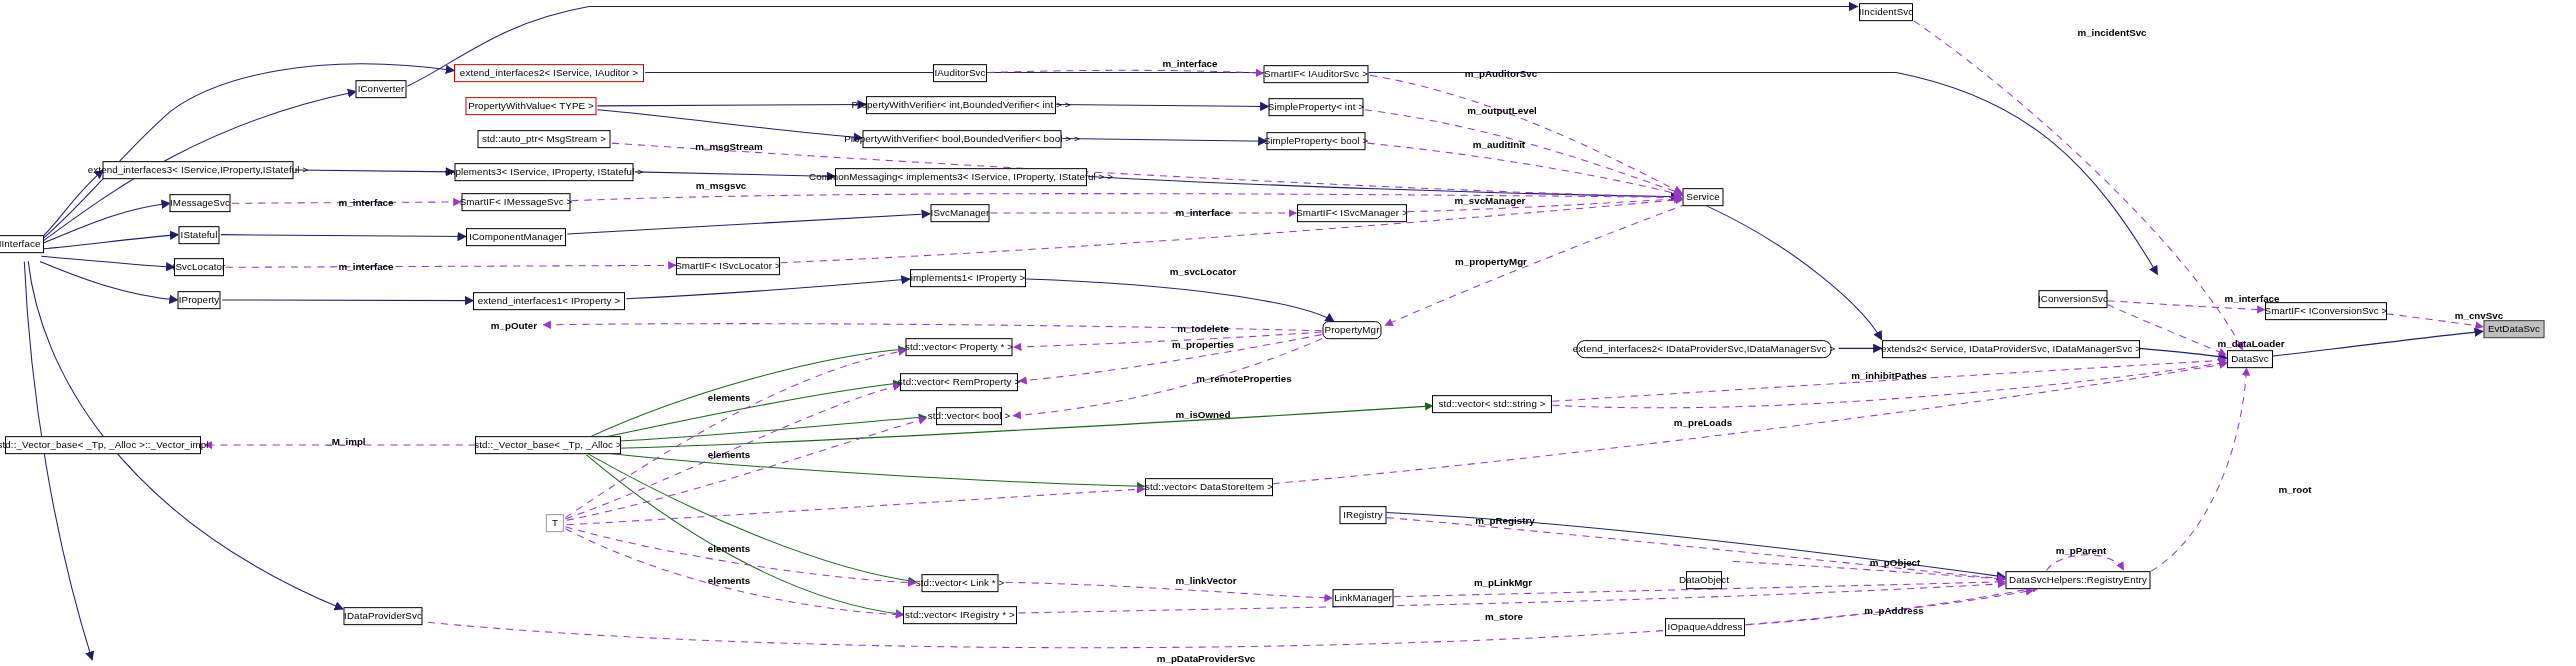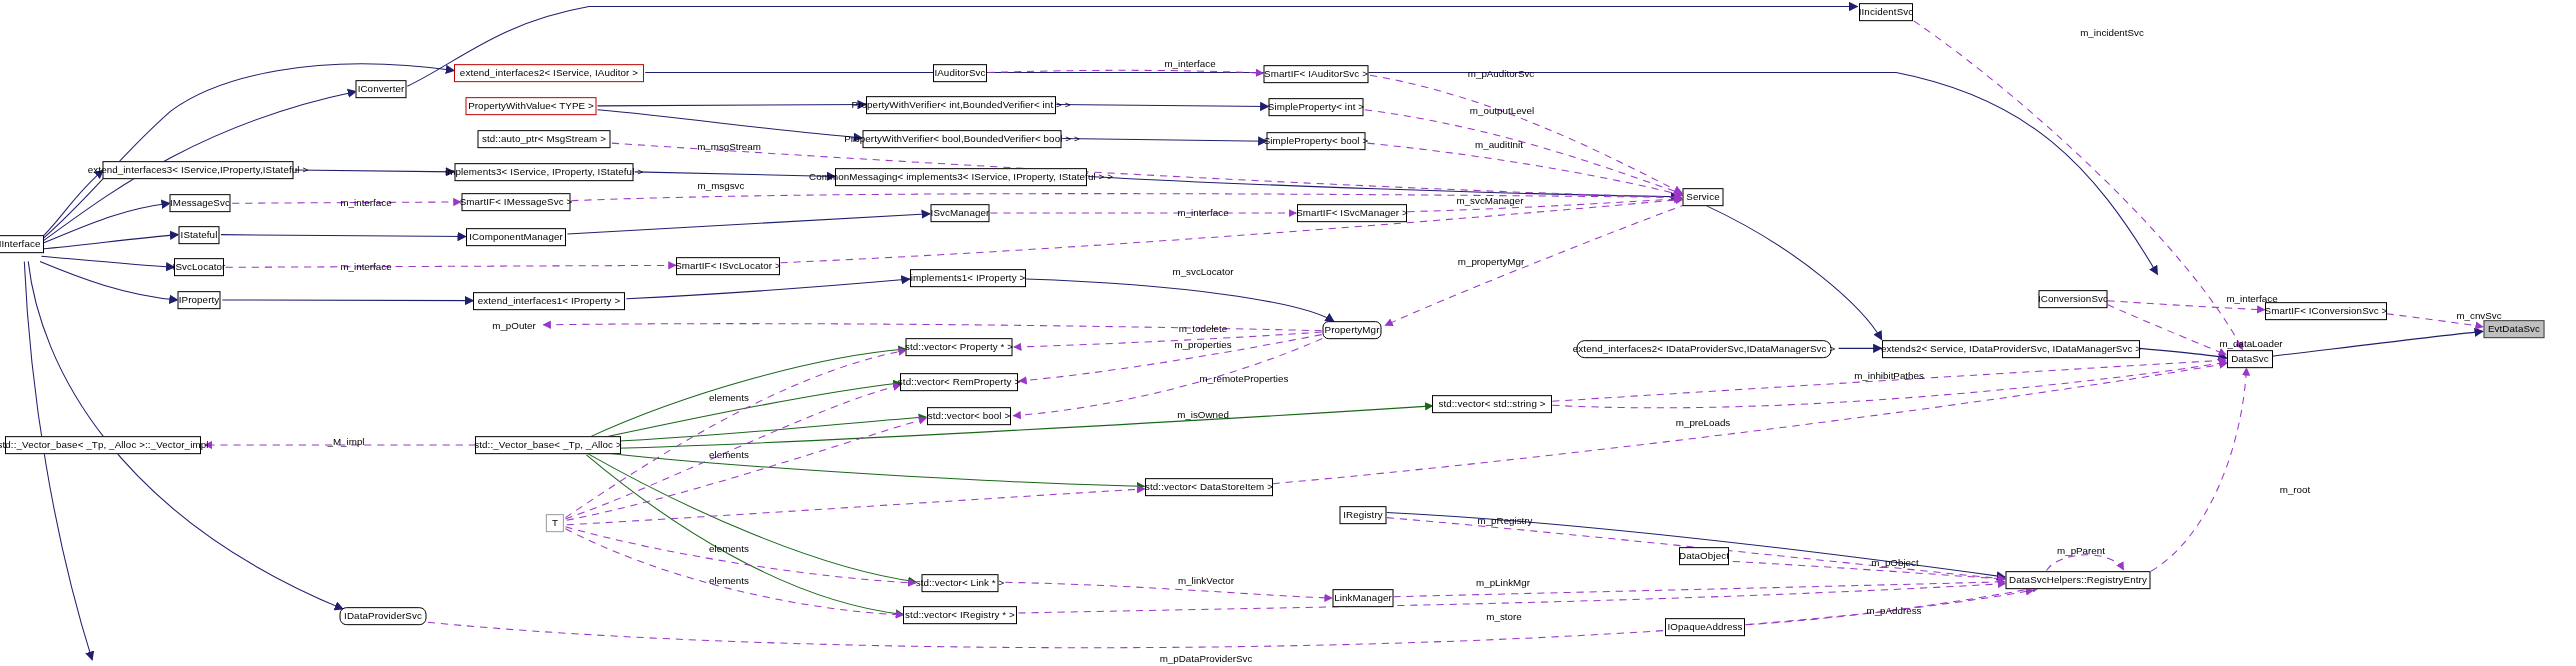--- a/index.html
+++ b/index.html
@@ -52,20 +52,21 @@
     background: #ffffff;
   }
   .edge-label {
     position: absolute;
     font-size: 9.8px;
     color: #000000;
     white-space: nowrap;
     transform: translate(-50%, -50%);
     background: transparent;
     line-height: 1;
+    font-weight: bold;
   }
 </style>
 </head>
 <body>
 
 <div id="diagram">
 
   <svg id="edge-layer" width="2576" height="666" viewBox="0 0 3939 1019" xmlns="http://www.w3.org/2000/svg">
     <defs>
       <marker id="arrow-inherit" viewBox="0 0 12 12" refX="11" refY="6" markerWidth="9" markerHeight="9" orient="auto-start-reverse">
@@ -180,40 +181,40 @@
       <div class="node" style="left: 968px; top: 278px; width: 116px;">implements1&lt; IProperty &gt;</div>
       <div class="node" style="left: 1316px; top: 74px; width: 105px;">SmartIF&lt; IAuditorSvc &gt;</div>
       <div class="node" style="left: 1316px; top: 107px; width: 95px;">SimpleProperty&lt; int &gt;</div>
       <div class="node" style="left: 1316px; top: 141px; width: 99px;">SimpleProperty&lt; bool &gt;</div>
       <div class="node" style="left: 1352px; top: 213px; width: 110px;">SmartIF&lt; ISvcManager &gt;</div>
       <div class="node" style="left: 1703px; top: 197px; width: 41px;">Service</div>
       <div class="node" style="left: 1886px; top: 12.4px; width: 54px;">IIncidentSvc</div>
       <div class="node" style="left: 1352px; top: 330px; width: 59px; border-radius: 6px;">PropertyMgr</div>
       <div class="node" style="left: 959px; top: 347px; width: 107px;">std::vector&lt; Property * &gt;</div>
       <div class="node" style="left: 959px; top: 382px; width: 118px;">std::vector&lt; RemProperty &gt;</div>
-      <div class="node" style="left: 969px; top: 416px; width: 84px;">std::vector&lt; bool &gt;</div>
+      <div class="node" style="left: 969px; top: 416px; width: 66px;">std::vector&lt; bool &gt;</div>
       <div class="node" style="left: 1209px; top: 487px; width: 128px;">std::vector&lt; DataStoreItem &gt;</div>
       <div class="node" style="left: 1492px; top: 404px; width: 120px;">std::vector&lt; std::string &gt;</div>
       <div class="node" style="left: 1704px; top: 349px; width: 255px; border-radius: 8px;">extend_interfaces2&lt; IDataProviderSvc,IDataManagerSvc &gt;</div>
       <div class="node" style="left: 2011px; top: 349px; width: 258px;">extends2&lt; Service, IDataProviderSvc, IDataManagerSvc &gt;</div>
       <div class="node" style="left: 2073px; top: 299px; width: 69px;">IConversionSvc</div>
       <div class="node" style="left: 2326px; top: 311px; width: 122px;">SmartIF&lt; IConversionSvc &gt;</div>
       <div class="node" style="left: 2250px; top: 359px; width: 46px;">DataSvc</div>
       <div class="node current" style="left: 2514px; top: 329px; width: 61px;">EvtDataSvc</div>
       <div class="node" style="left: 1363px; top: 515px; width: 47px;">IRegistry</div>
       <div class="node" style="left: 1363px; top: 598px; width: 61px;">LinkManager</div>
-      <div class="node" style="left: 1704px; top: 556px; width: 50px;">DataObject</div>
+      <div class="node" style="left: 1704px; top: 580px; width: 36px;">DataObject</div>
       <div class="node" style="left: 1705px; top: 627px; width: 80px;">IOpaqueAddress</div>
       <div class="node" style="left: 2078px; top: 580px; width: 145px;">DataSvcHelpers::RegistryEntry</div>
       <div class="node" style="left: 103px; top: 445px; width: 196px;">std::_Vector_base&lt; _Tp, _Alloc &gt;::_Vector_impl</div>
       <div class="node" style="left: 548px; top: 445px; width: 146px;">std::_Vector_base&lt; _Tp, _Alloc &gt;</div>
       <div class="node ghost" style="left: 555px; top: 523px; width: 18.3px;">T</div>
       <div class="node" style="left: 960px; top: 583px; width: 77px;">std::vector&lt; Link * &gt;</div>
       <div class="node" style="left: 960px; top: 615px; width: 114px;">std::vector&lt; IRegistry * &gt;</div>
-      <div class="node" style="left: 383px; top: 616px; width: 87px; border-radius: 7px;">IDataProviderSvc</div>
+      <div class="node" style="left: 383px; top: 616px; width: 79px;">IDataProviderSvc</div>
     </div>
   <div id="labels-layer">
       <div class="edge-label" style="left: 2112px; top: 33px;">m_incidentSvc</div>
       <div class="edge-label" style="left: 1190px; top: 64px;">m_interface</div>
       <div class="edge-label" style="left: 1501px; top: 74px;">m_pAuditorSvc</div>
       <div class="edge-label" style="left: 1502px; top: 111px;">m_outputLevel</div>
       <div class="edge-label" style="left: 729px; top: 147px;">m_msgStream</div>
       <div class="edge-label" style="left: 1499px; top: 145px;">m_auditInit</div>
       <div class="edge-label" style="left: 721px; top: 186px;">m_msgsvc</div>
       <div class="edge-label" style="left: 366px; top: 203px;">m_interface</div>

